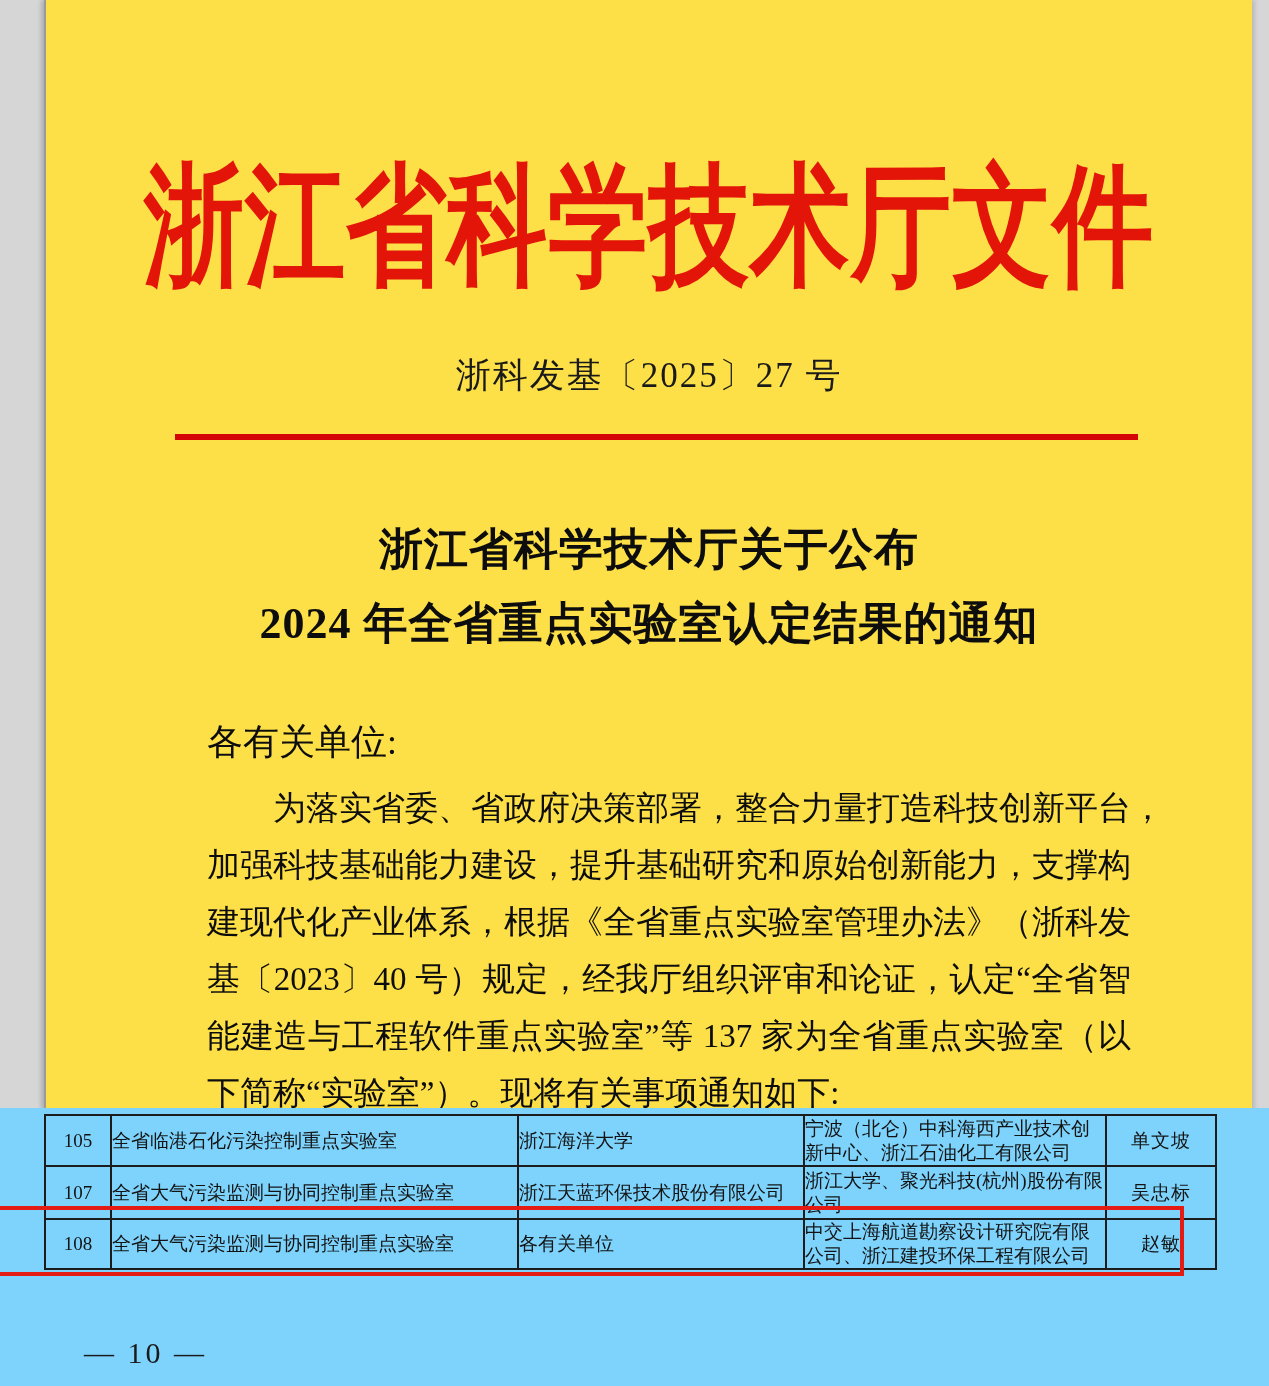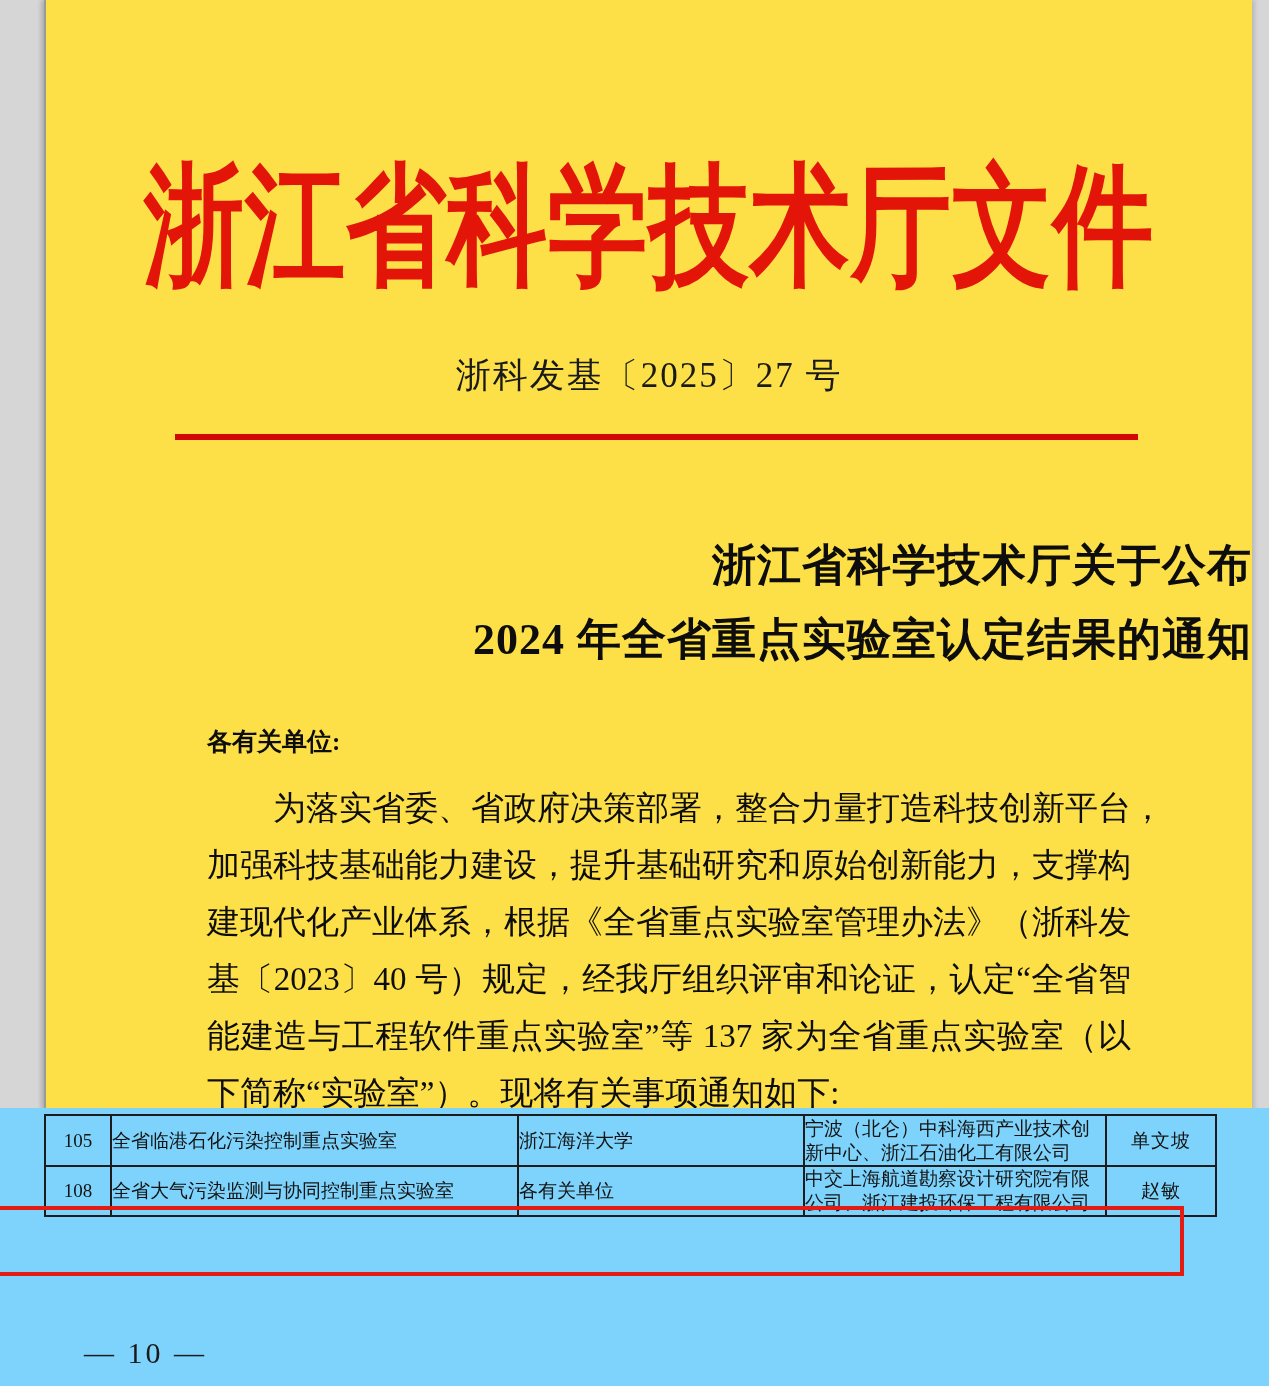--- a/index.html
+++ b/index.html
@@ -22,29 +22,28 @@
     transform:scaleY(1.32);transform-origin:center top;
   }
   .doc-number{
     position:absolute;left:0;top:352px;width:100%;
     text-align:center;font-size:35px;letter-spacing:2px;color:#1a1a1a;
   }
   .red-rule{
     position:absolute;left:129px;top:434px;width:963px;height:6px;
   }
   .doc-heading{
-    position:absolute;left:0;width:100%;text-align:right;
+    position:absolute;left:0;width:100%;text-align:center;
     font-size:44px;font-weight:bold;color:#0d0d0d;letter-spacing:1px;
     white-space:nowrap;
-    margin-top:16px;
   }
   .heading-1{top:520px;}
   .heading-2{top:594px;}
   .salutation{
-    position:absolute;left:161px;top:722px;font-size:25px;line-height:40px;color:#0d0d0d;font-weight:bold;
+    position:absolute;left:161px;top:722px;font-size:36px;line-height:40px;color:#0d0d0d;
   }
   .body-block{
     position:absolute;left:161px;top:780px;width:924px;
     font-size:33px;color:#0d0d0d;
   }
   .body-line{
     height:57px;line-height:57px;white-space:nowrap;
     text-align:justify;text-align-last:justify;text-justify:inter-character;
   }
   .body-line.indent{padding-left:66px;}
@@ -115,20 +114,27 @@
           <col style="width:110px">
       </colgroup>
       <tbody>
         <tr class="r0">
           <td class="c-no">105</td>
           <td class="c-lab">全省临港石化污染控制重点实验室</td>
           <td class="c-inst">浙江海洋大学</td>
           <td class="c-part">宁波（北仑）中科海西产业技术创新中心、浙江石油化工有限公司</td>
           <td class="c-dir">单文坡</td>
         </tr>
+        <tr class="r2">
+          <td class="c-no">107</td>
+          <td class="c-lab">全省大气污染监测与协同控制重点实验室</td>
+          <td class="c-inst">浙江天蓝环保技术股份有限公司</td>
+          <td class="c-part">浙江大学、聚光科技(杭州)股份有限公司</td>
+          <td class="c-dir">吴忠标</td>
+        </tr>
         <tr class="r3">
           <td class="c-no">108</td>
           <td class="c-lab">全省大气污染监测与协同控制重点实验室</td>
           <td class="c-inst">各有关单位</td>
           <td class="c-part">中交上海航道勘察设计研究院有限公司、浙江建投环保工程有限公司</td>
           <td class="c-dir">赵敏</td>
         </tr>
       </tbody>
     </table>
 

